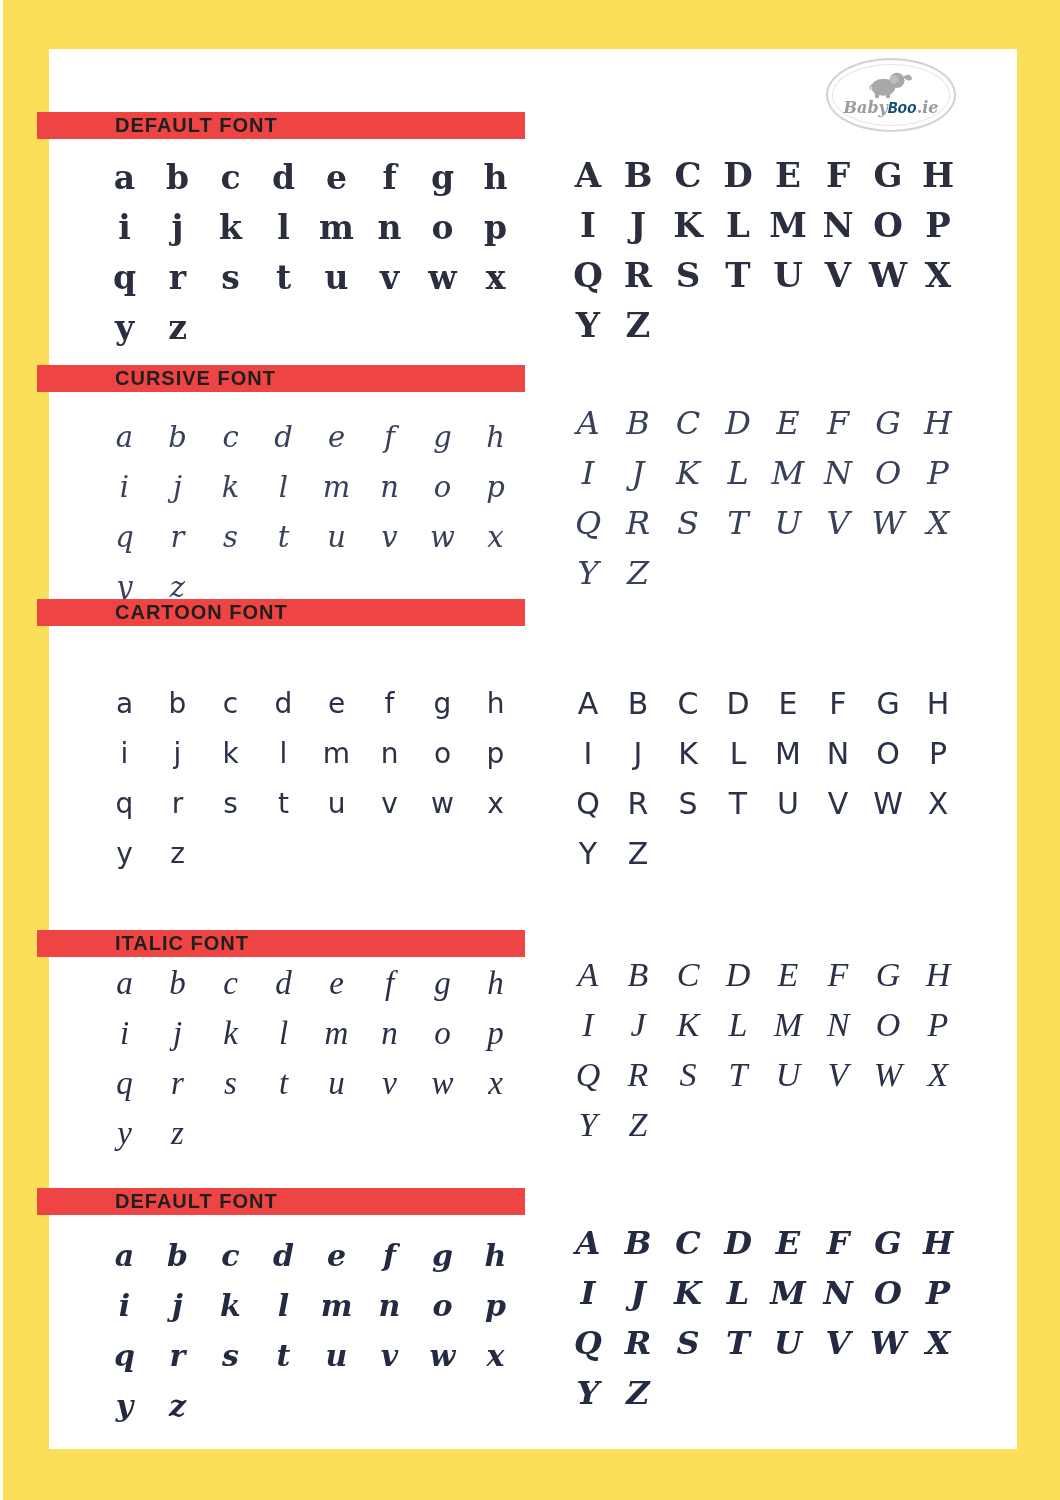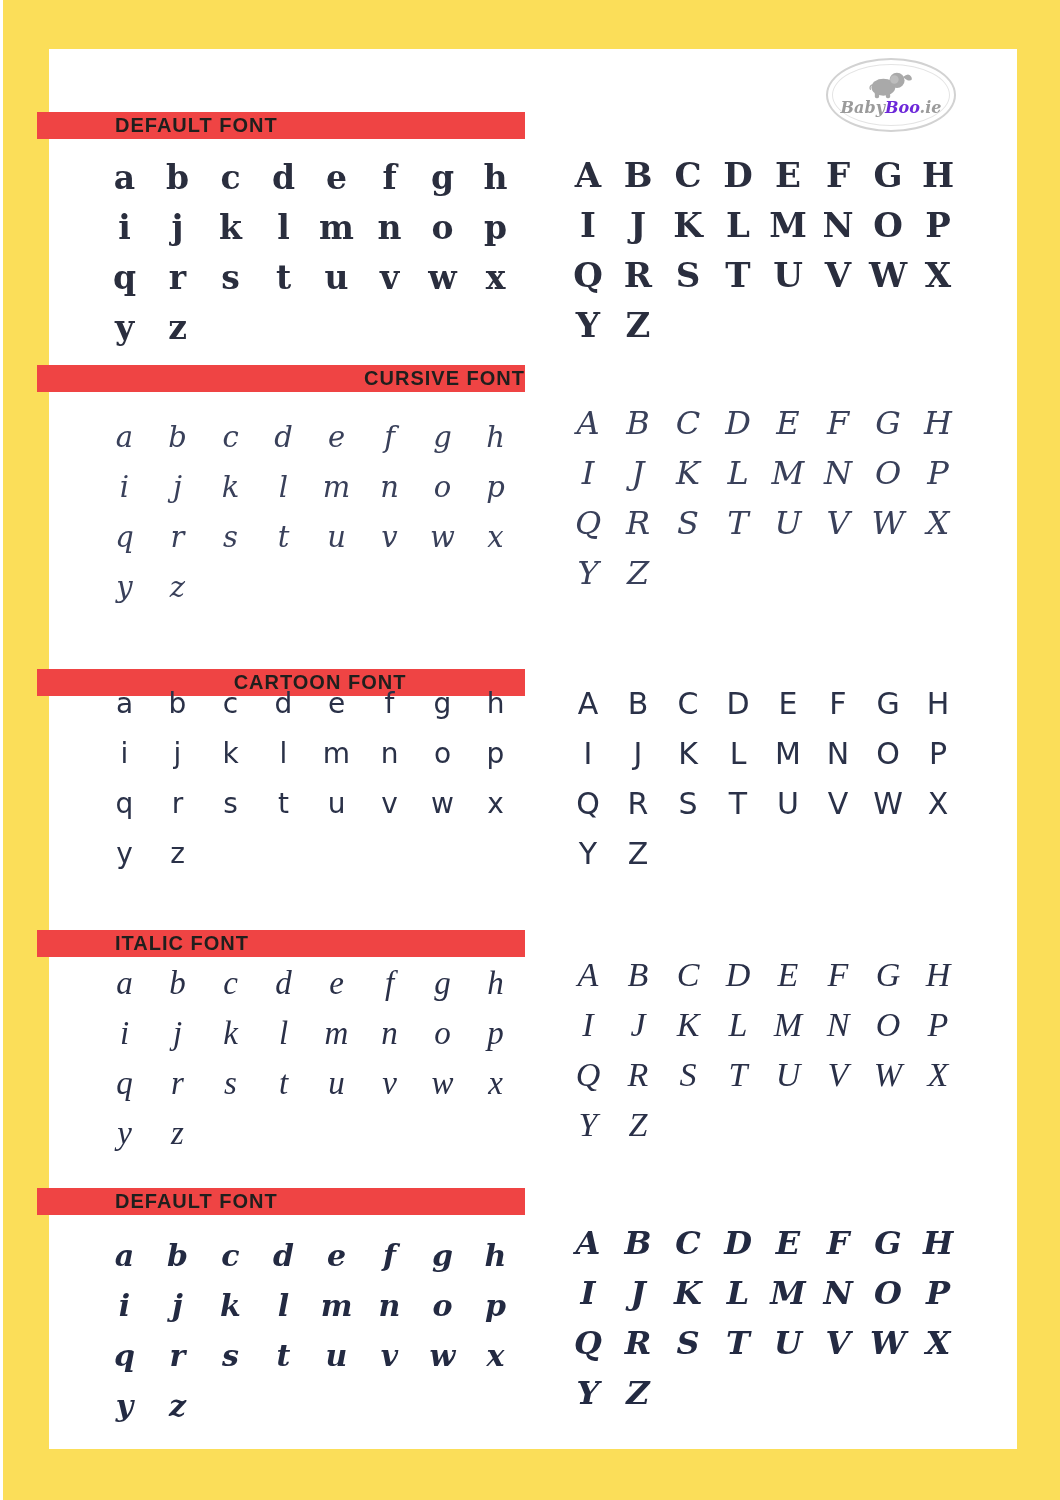--- a/index.html
+++ b/index.html
@@ -8,21 +8,21 @@
   .white-edge{position:absolute;left:0;top:0;width:3px;height:1500px;background:#ffffff;}
   .sheet{position:absolute;left:49px;top:49px;width:968px;height:1400px;background:#ffffff;}
 
   
   .logo{position:absolute;left:826px;top:58px;width:130px;height:74px;}
   .logo-frame{position:absolute;inset:0;background:#ffffff;border:2px solid #d2d2d2;border-radius:50%;}
   .logo-frame-inner{position:absolute;inset:4px;border:1px solid #e4e4e4;border-radius:50%;}
   .logo-elephant{position:absolute;left:38px;top:8px;width:54px;height:34px;}
   .logo-text{position:absolute;left:0;right:0;top:40px;text-align:center;
              font-family:"DejaVu Serif",serif;font-style:italic;font-weight:700;font-size:16px;color:#9b9b9b;}
-  .logo-text .boo{color:#6d28d9;}
+  .logo-text .boo{color:#0c4a6e;font-family:Liberation Mono, monospace;}
 
   
   .bar{position:absolute;left:37px;width:488px;height:27px;background:#ef4444;
        color:#1f1f1d;font-size:20px;font-weight:600;letter-spacing:1px;
        line-height:27px;padding-left:78px;box-sizing:border-box;}
 
   
   .letter-grid{position:absolute;display:grid;grid-template-columns:repeat(8,1fr);grid-auto-rows:50px;}
   .cell{display:flex;align-items:center;justify-content:center;}
   .lc{left:98px;width:424px;}
@@ -120,21 +120,21 @@
         <span class="cell">U</span>
         <span class="cell">V</span>
         <span class="cell">W</span>
         <span class="cell">X</span>
         <span class="cell">Y</span>
         <span class="cell">Z</span>
       </div>
   </div>
 
   <div class="section sec-cursive">
-    <div class="bar" style="top:365px;text-align:right;">CURSIVE FONT</div>
+    <div class="bar" style="top:365px;">CURSIVE FONT</div>
     <div class="letter-grid lc" style="top:412px;">
         <span class="cell">a</span>
         <span class="cell">b</span>
         <span class="cell">c</span>
         <span class="cell">d</span>
         <span class="cell">e</span>
         <span class="cell">f</span>
         <span class="cell">g</span>
         <span class="cell">h</span>
         <span class="cell">i</span>
@@ -180,21 +180,21 @@
         <span class="cell">U</span>
         <span class="cell">V</span>
         <span class="cell">W</span>
         <span class="cell">X</span>
         <span class="cell">Y</span>
         <span class="cell">Z</span>
       </div>
   </div>
 
   <div class="section sec-cartoon">
-    <div class="bar" style="top:669px;text-align:center;">CARTOON FONT</div>
+    <div class="bar" style="top:599px;">CARTOON FONT</div>
     <div class="letter-grid lc" style="top:678px;">
         <span class="cell">a</span>
         <span class="cell">b</span>
         <span class="cell">c</span>
         <span class="cell">d</span>
         <span class="cell">e</span>
         <span class="cell">f</span>
         <span class="cell">g</span>
         <span class="cell">h</span>
         <span class="cell">i</span>

